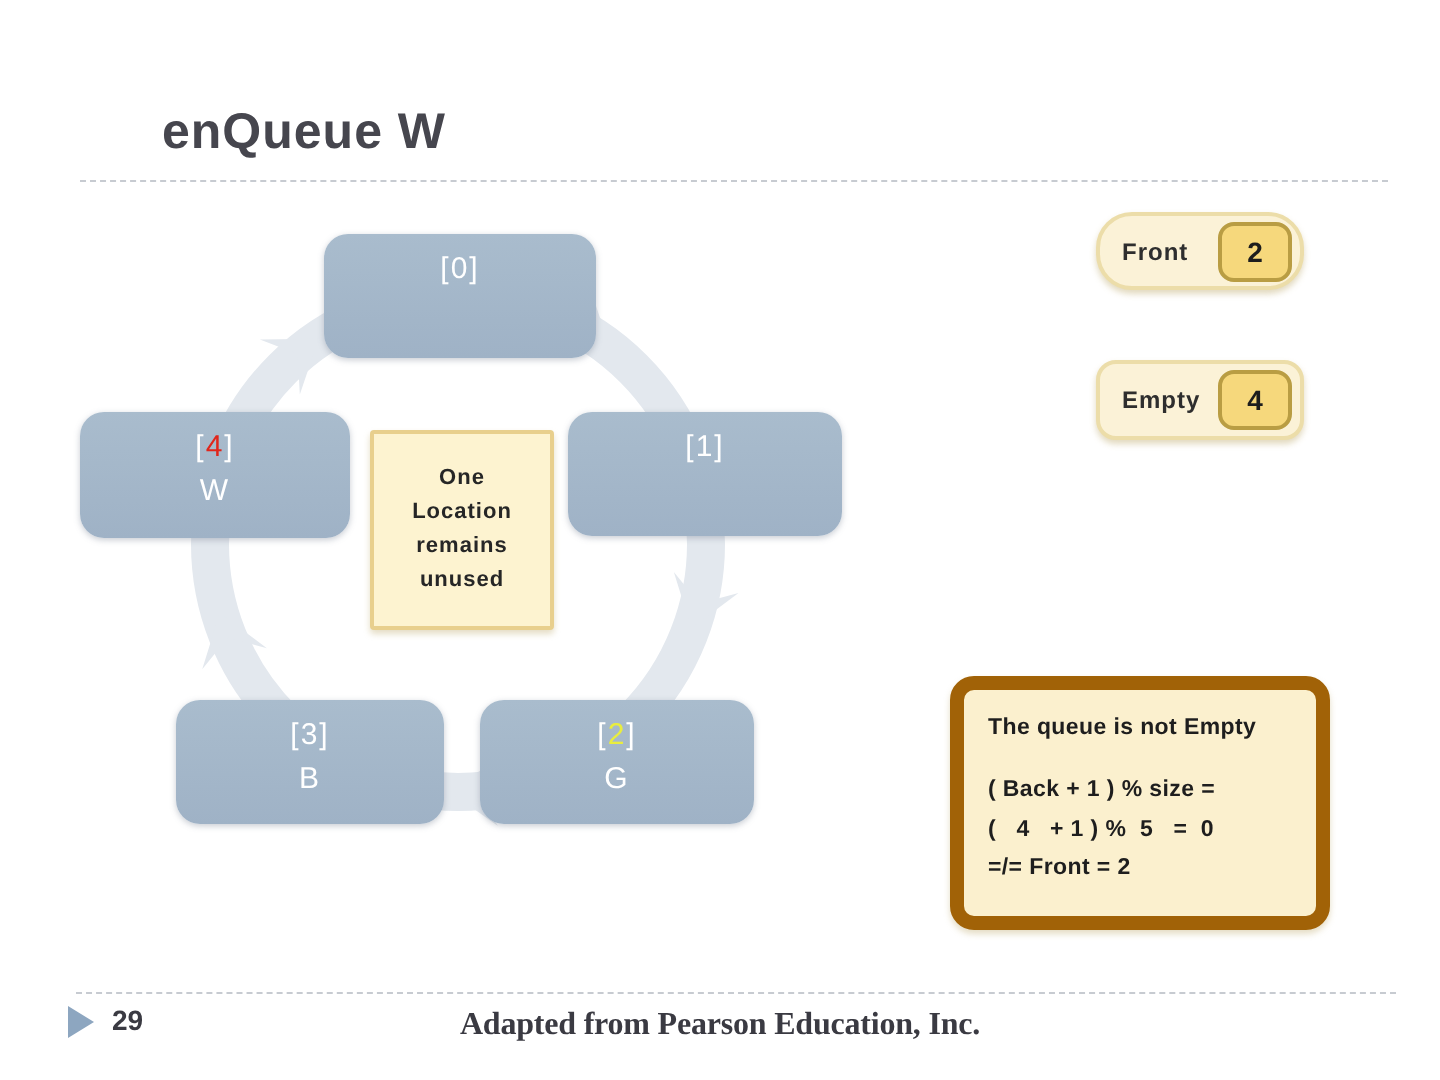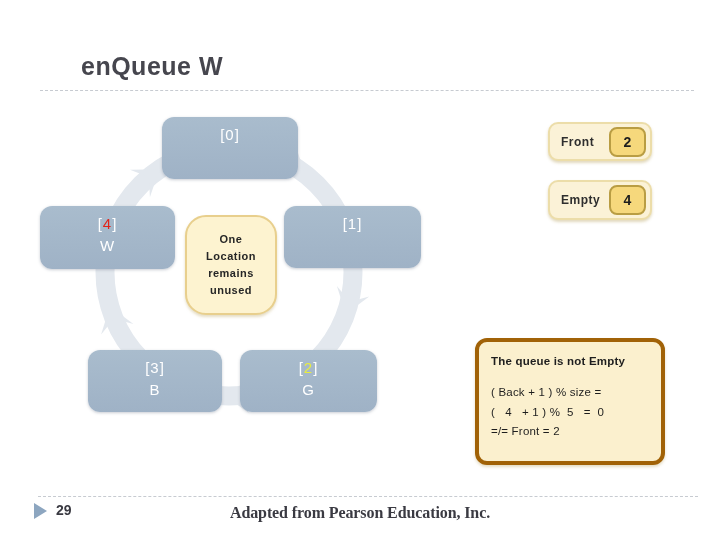--- a/index.html
+++ b/index.html
@@ -27,60 +27,60 @@
     font-size: 15px; line-height: 22px; letter-spacing: 1px;
   }
   .cell0 { left: 162px; top: 117px; width: 136px; height: 62px; }
   .cell1 { left: 284px; top: 206px; width: 137px; height: 62px; }
   .cell2 { left: 240px; top: 350px; width: 137px; height: 62px; }
   .cell3 { left:  88px; top: 350px; width: 134px; height: 62px; }
   .cell4 { left:  40px; top: 206px; width: 135px; height: 63px; }
 
   .center-note {
     position: absolute; left: 185px; top: 215px; width: 92px; height: 100px;
-    background: #fdf3d0; border: 2px solid #e8cf8d; border-radius: 21px;
+    background: #fdf3d0; border: 2px solid #e8cf8d; border-radius: 2px;
     box-shadow: 0 2px 3px rgba(190,170,110,0.4);
     display: flex; align-items: center; justify-content: center;
   }
   .center-note span {
     display: block; width: 70px; text-align: center;
     font-size: 11px; font-weight: bold; color: #262626;
     line-height: 1.55; letter-spacing: 0.5px;
   }
 
   .indicator {
     position: absolute; left: 548px; width: 104px; height: 40px;
     background: #fbf2d7; border: 2px solid #ecdda9; border-radius: 10px;
     box-shadow: 0 2px 3px rgba(190,170,110,0.45);
   }
-  .indicator.front { top: 122px; height: 39px; }
+  .indicator.front { top: 106px; height: 39px; border-radius: 18px; }
   .indicator.back  { top: 180px; }
   .indicator .ind-label {
     position: absolute; left: 11px; top: 50%; transform: translateY(-50%);
     font-size: 12px; font-weight: 600; color: #2e2e2e; letter-spacing: 0.5px;
   }
   .indicator .ind-value {
     position: absolute; right: 4px; top: 50%; transform: translateY(-50%);
     width: 37px; height: 30px; background: #f6d87c;
     border: 2px solid #b99d43; border-radius: 8px;
     display: flex; align-items: center; justify-content: center;
     font-size: 14px; font-weight: bold; color: #1d1d1d;
   }
 
   .status-box {
     position: absolute; left: 475px; top: 338px; width: 190px; height: 127px;
-    background: #fbf0ce; border: 4px solid #a16207; border-radius: 12px;
+    background: #fbf0ce; border: 7px solid #a16207; border-radius: 12px;
     box-shadow: 0 2px 3px rgba(190,170,110,0.4);
     padding: 13px 12px;
   }
   .status-heading { font-size: 11.5px; color: #1e1e1e; font-weight: 600; letter-spacing: 0.2px; }
   .status-heading b { font-weight: bold; }
   .status-lines { margin-top: 16px; }
   .status-line {
-    font-size: 11.5px; font-weight: 400; color: #1e1e1e;
+    font-size: 11.5px; font-weight: 700; color: #1e1e1e;
     line-height: 1.7; white-space: pre; letter-spacing: 0.2px;
   }
 
   .footer-rule {
     position: absolute; left: 38px; right: 22px; top: 496px;
     border-top: 1px dashed #c7cbd1;
   }
   .page-arrow {
     position: absolute; left: 34px; top: 503px;
     width: 0; height: 0;

